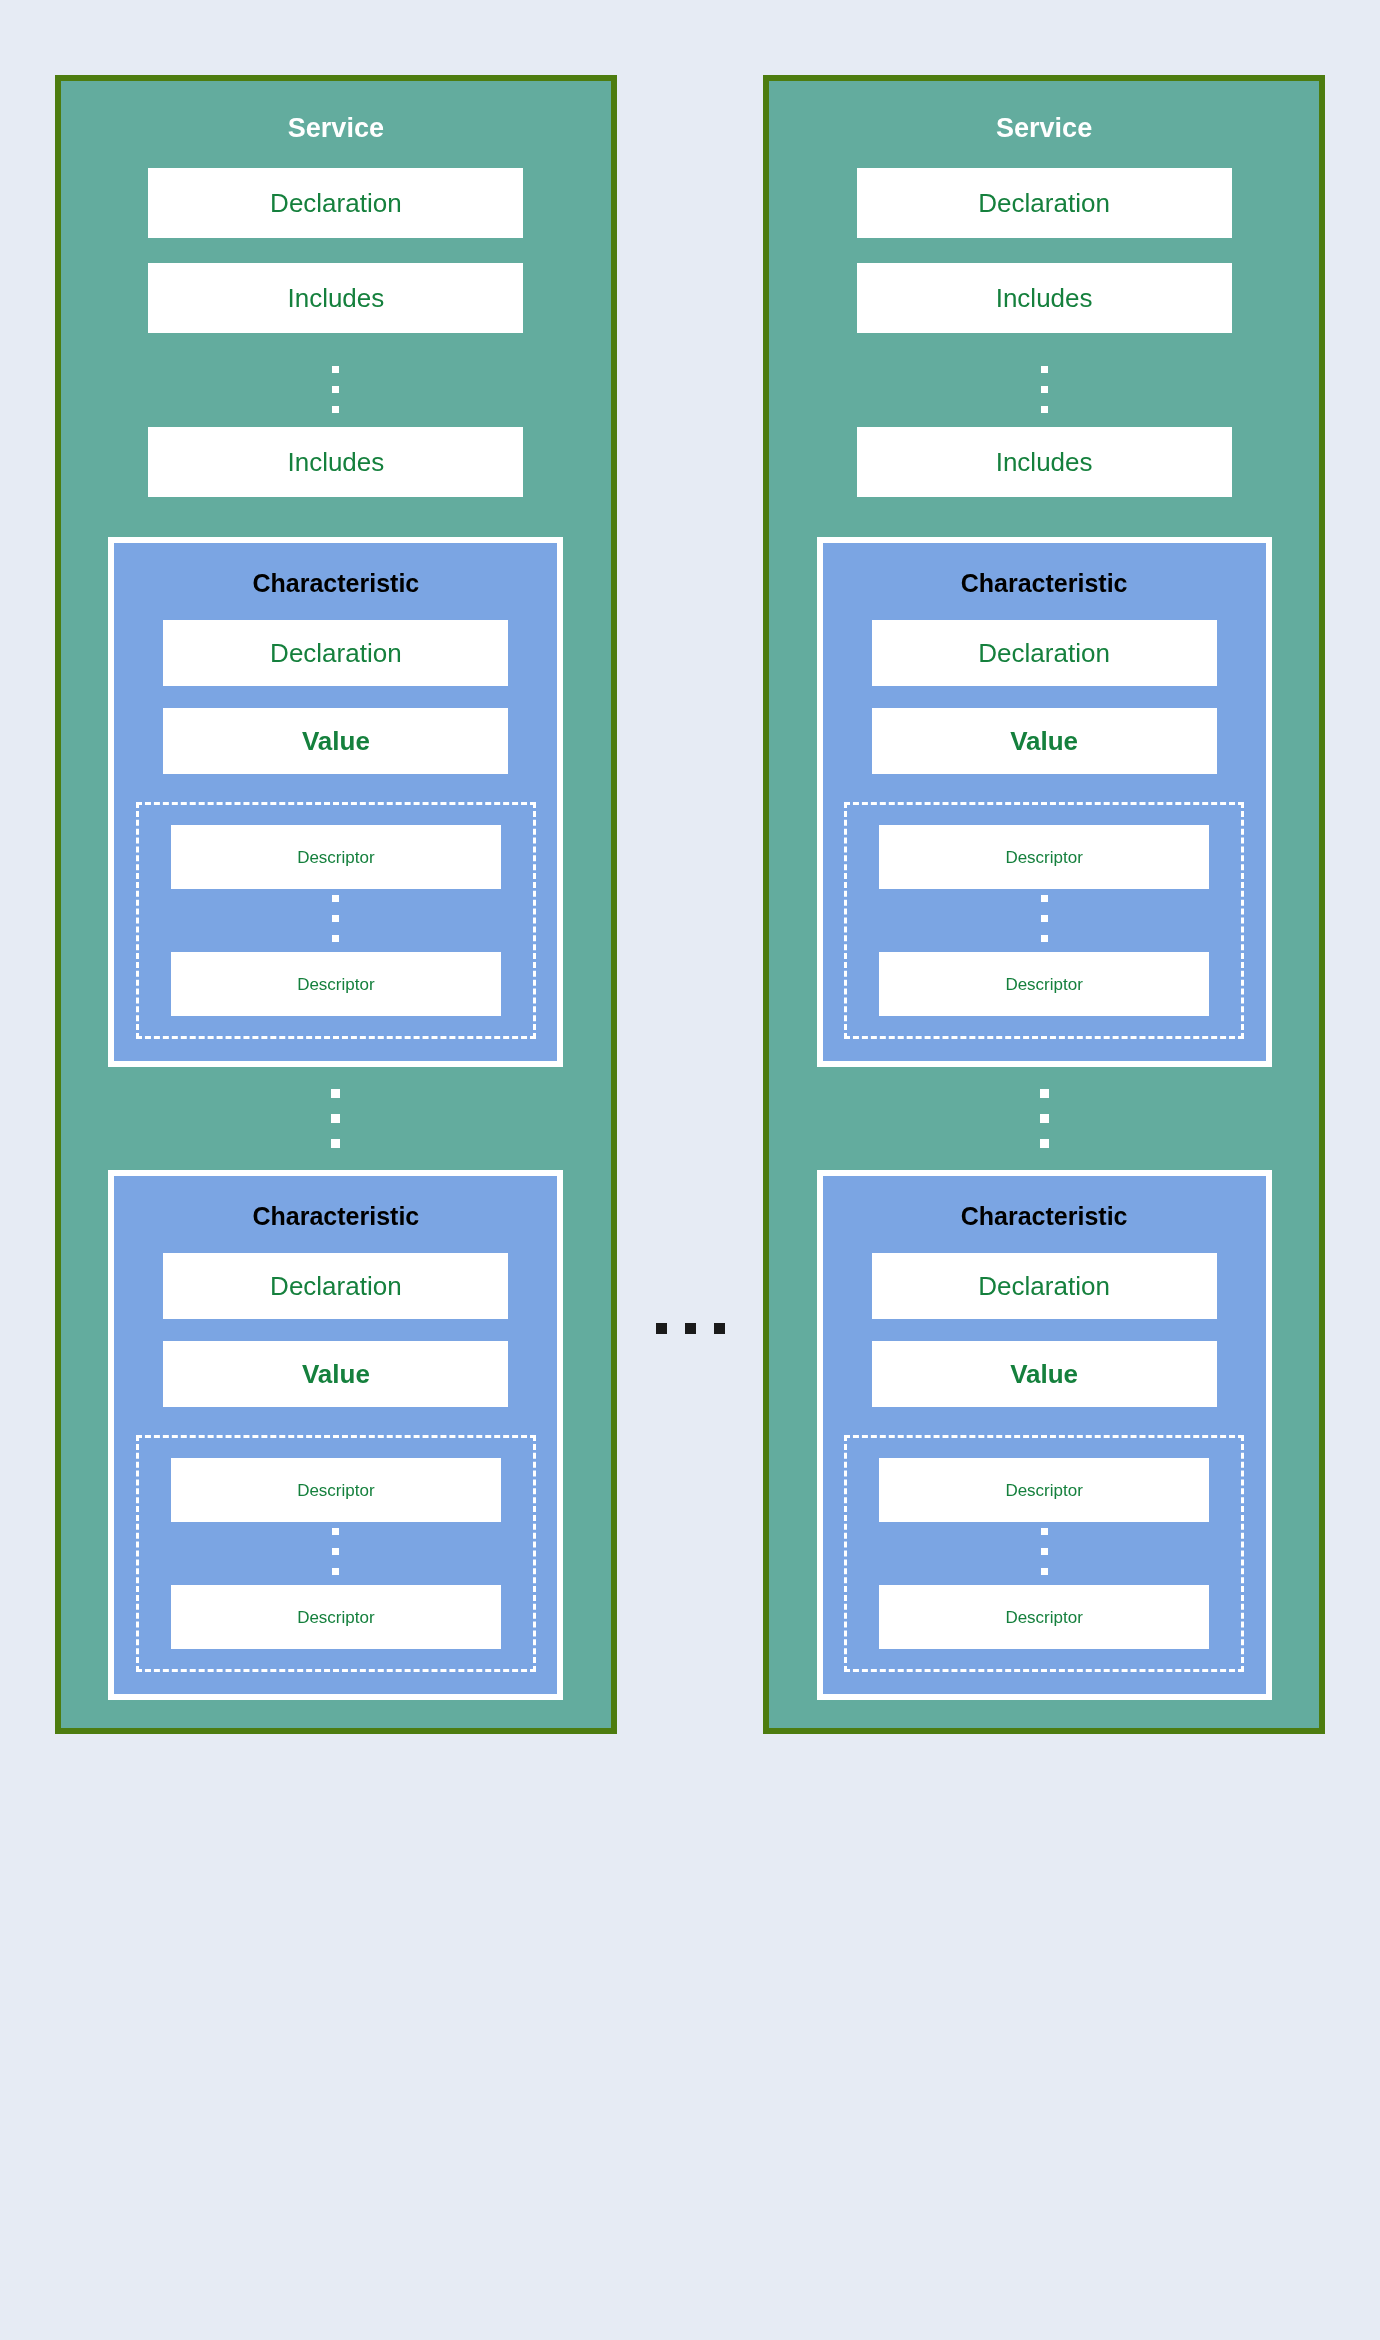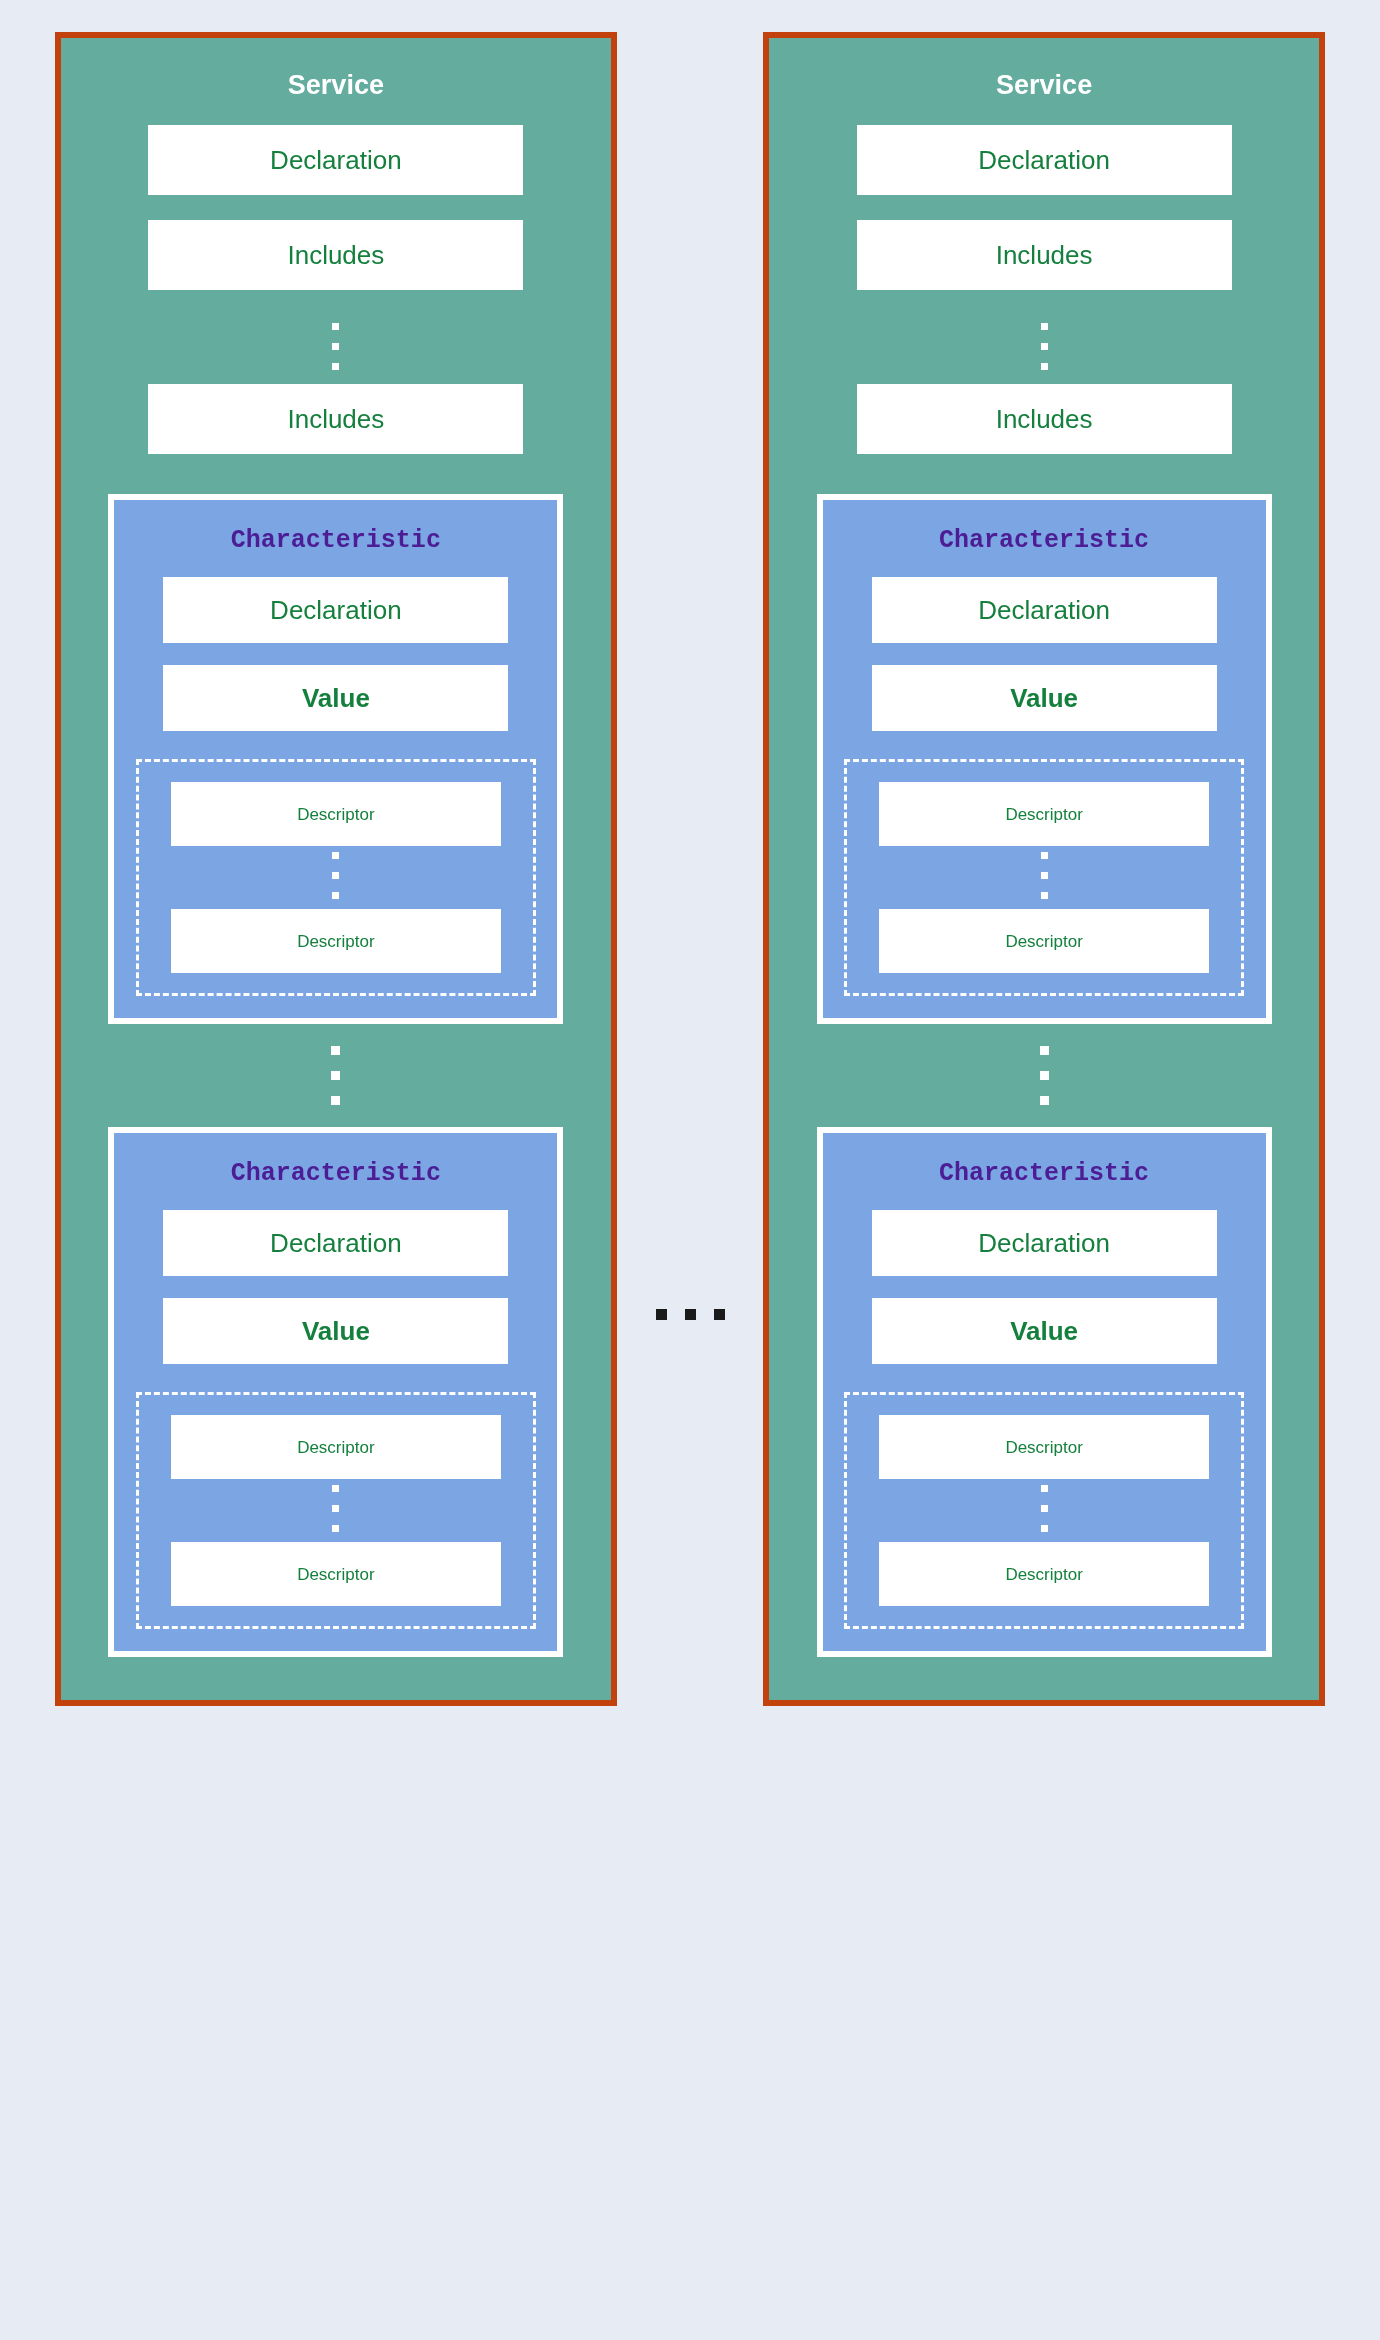--- a/index.html
+++ b/index.html
@@ -35,26 +35,27 @@
     justify-content: center;
     align-items: flex-start;
     gap: 0px;
     margin-top: 32px;
     padding: 0 55px;
   }
 
   
   .service {
     background: #63ac9e;
-    border: 6px solid #c2410c;
+    border: 6px solid #4d7c0f;
     width: 575px;
-    padding: 18px 0 43px 0;
-    display: flex;
-    flex-direction: column;
-    align-items: center;
+    padding: 18px 0 28px 0;
+    display: flex;
+    flex-direction: column;
+    align-items: center;
+    margin-top: 43px;
   }
 
   .service-title {
     color: #ffffff;
     font-size: 27px;
     font-weight: bold;
     text-align: center;
     margin: 14px 0 24px 0;
   }
 
@@ -102,26 +103,25 @@
     border: 6px solid #ffffff;
     width: 455px;
     margin-top: 40px;
     padding: 10px 0 22px 0;
     display: flex;
     flex-direction: column;
     align-items: center;
   }
 
   .char-title {
-    color: #4c1d95;
+    color: #000000;
     font-size: 25px;
     font-weight: bold;
     text-align: right;
     margin: 16px 0 22px 0;
-    font-family: Liberation Mono, monospace;
   }
 
   .char-field {
     width: 345px;
     height: 66px;
     margin-bottom: 22px;
   }
   .char-field.value { margin-bottom: 0; font-weight: bold; }
 
   

